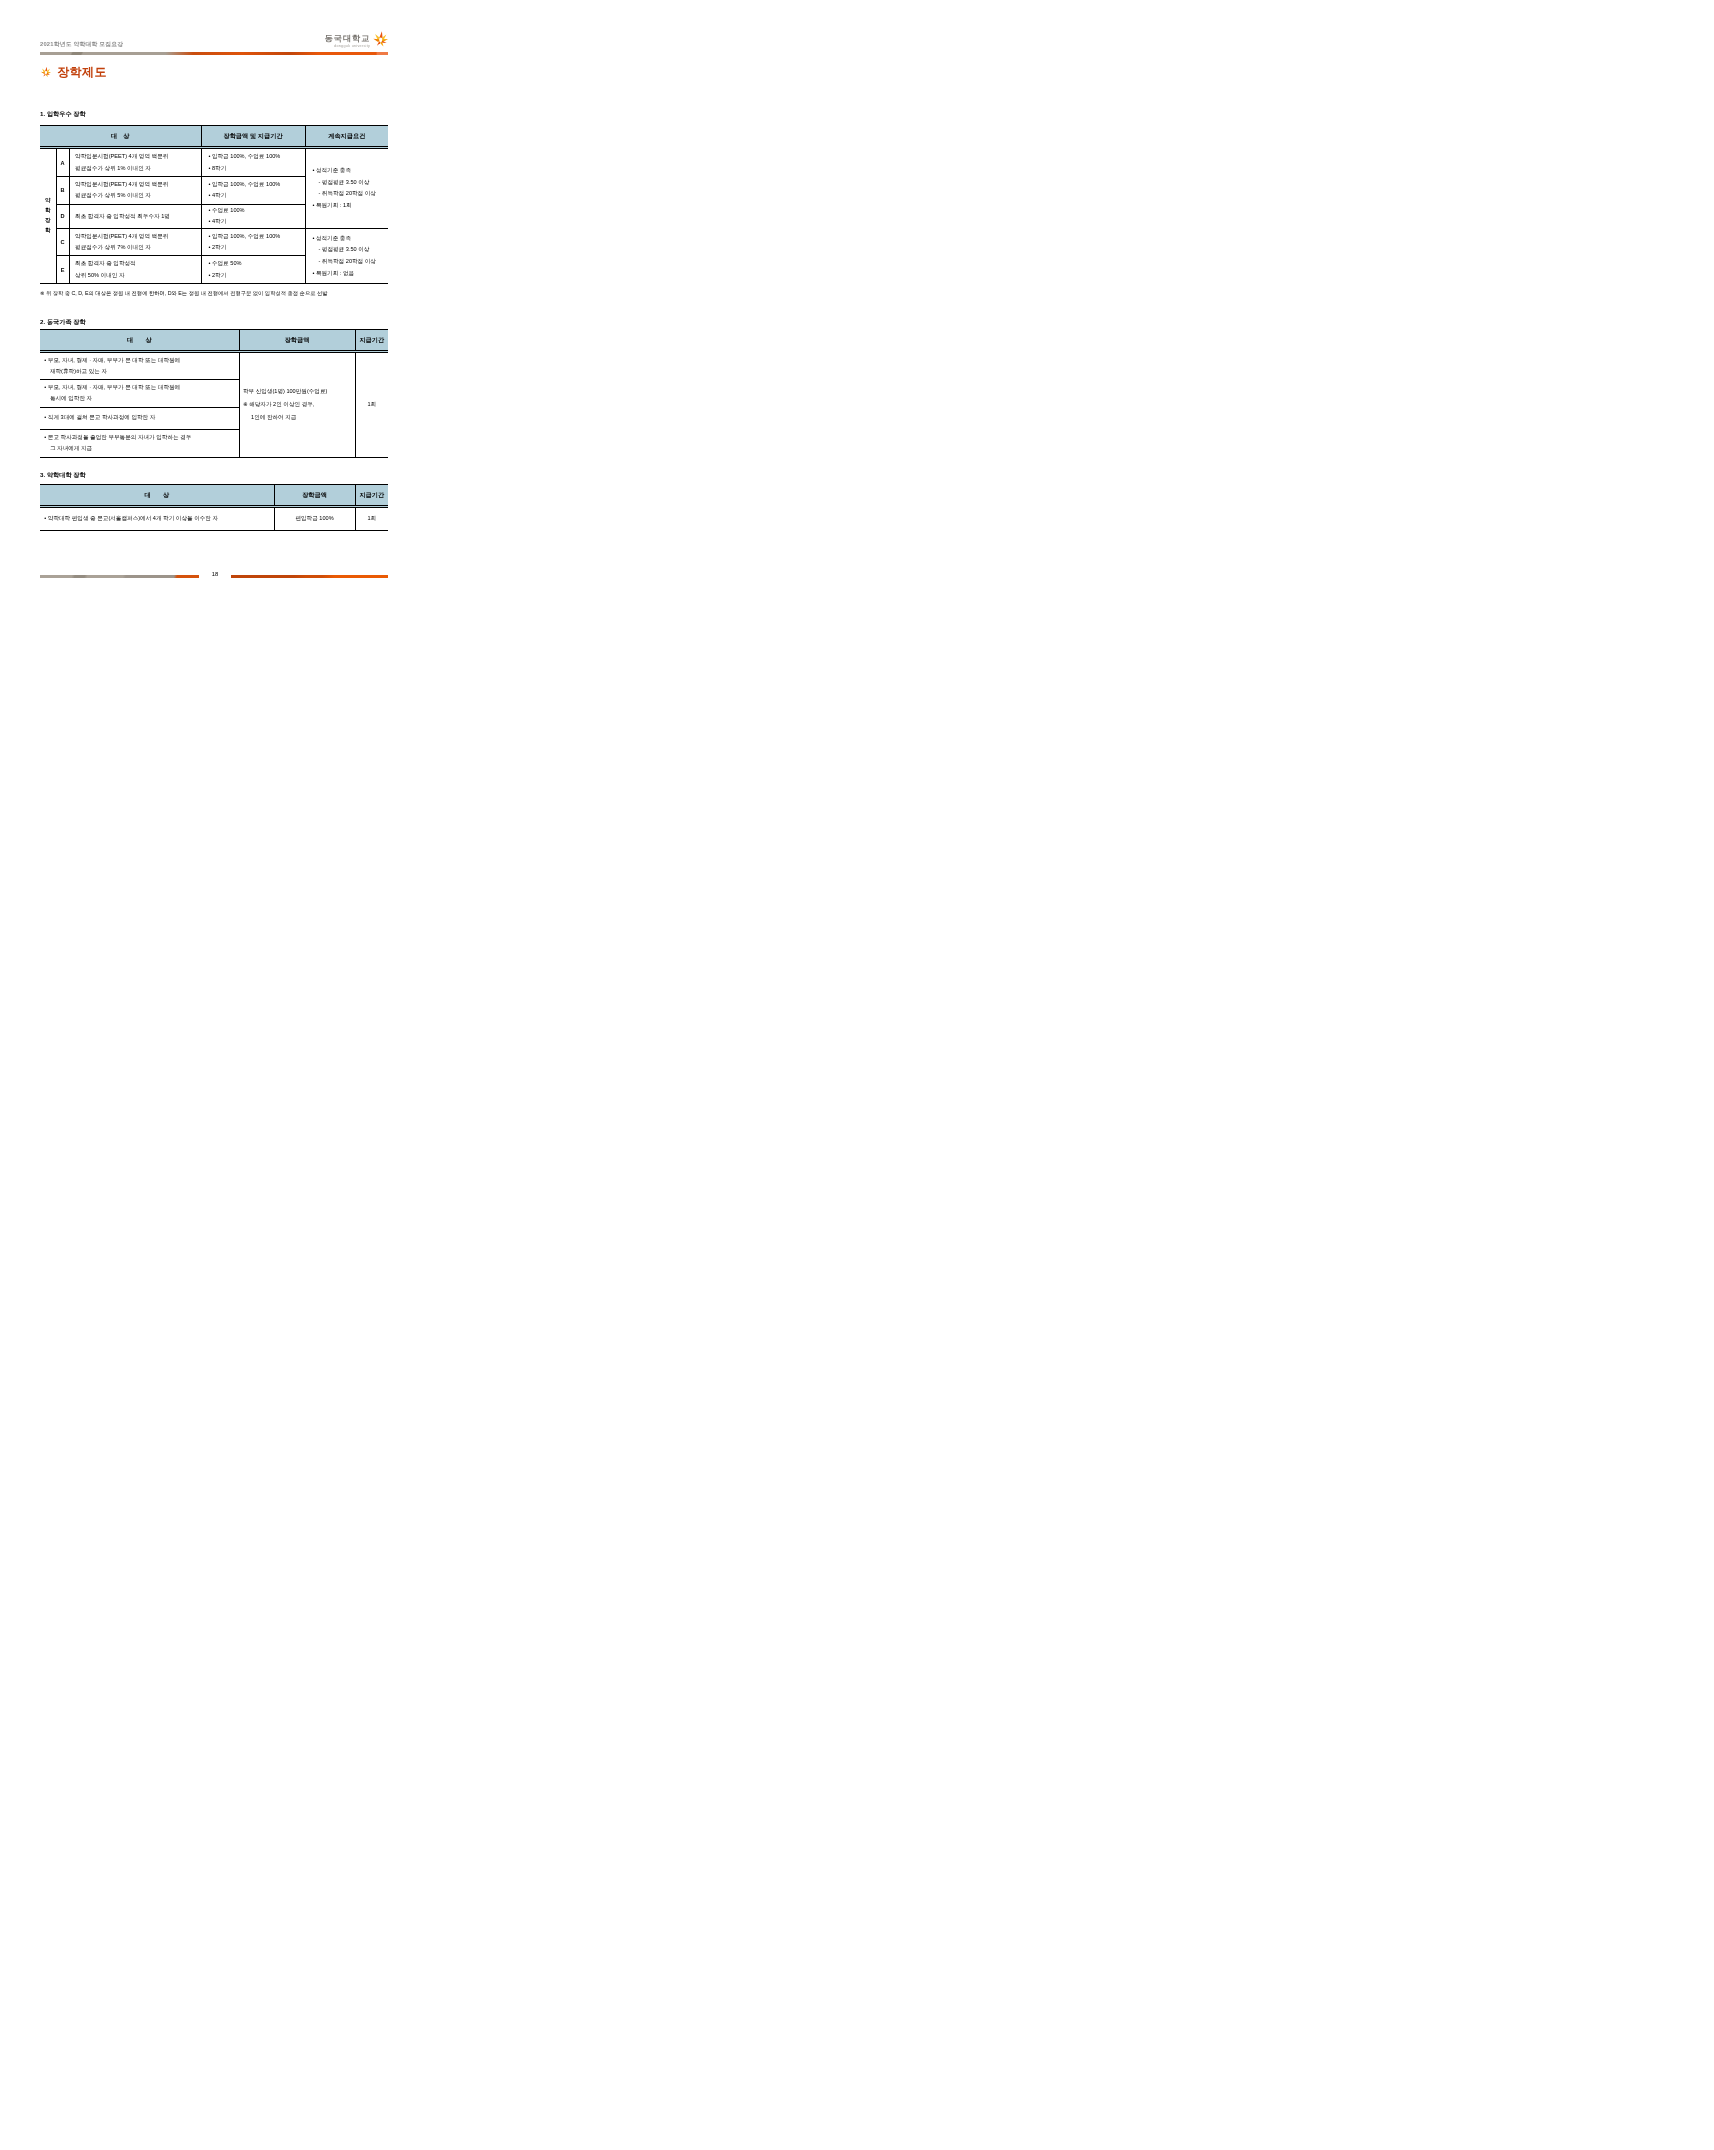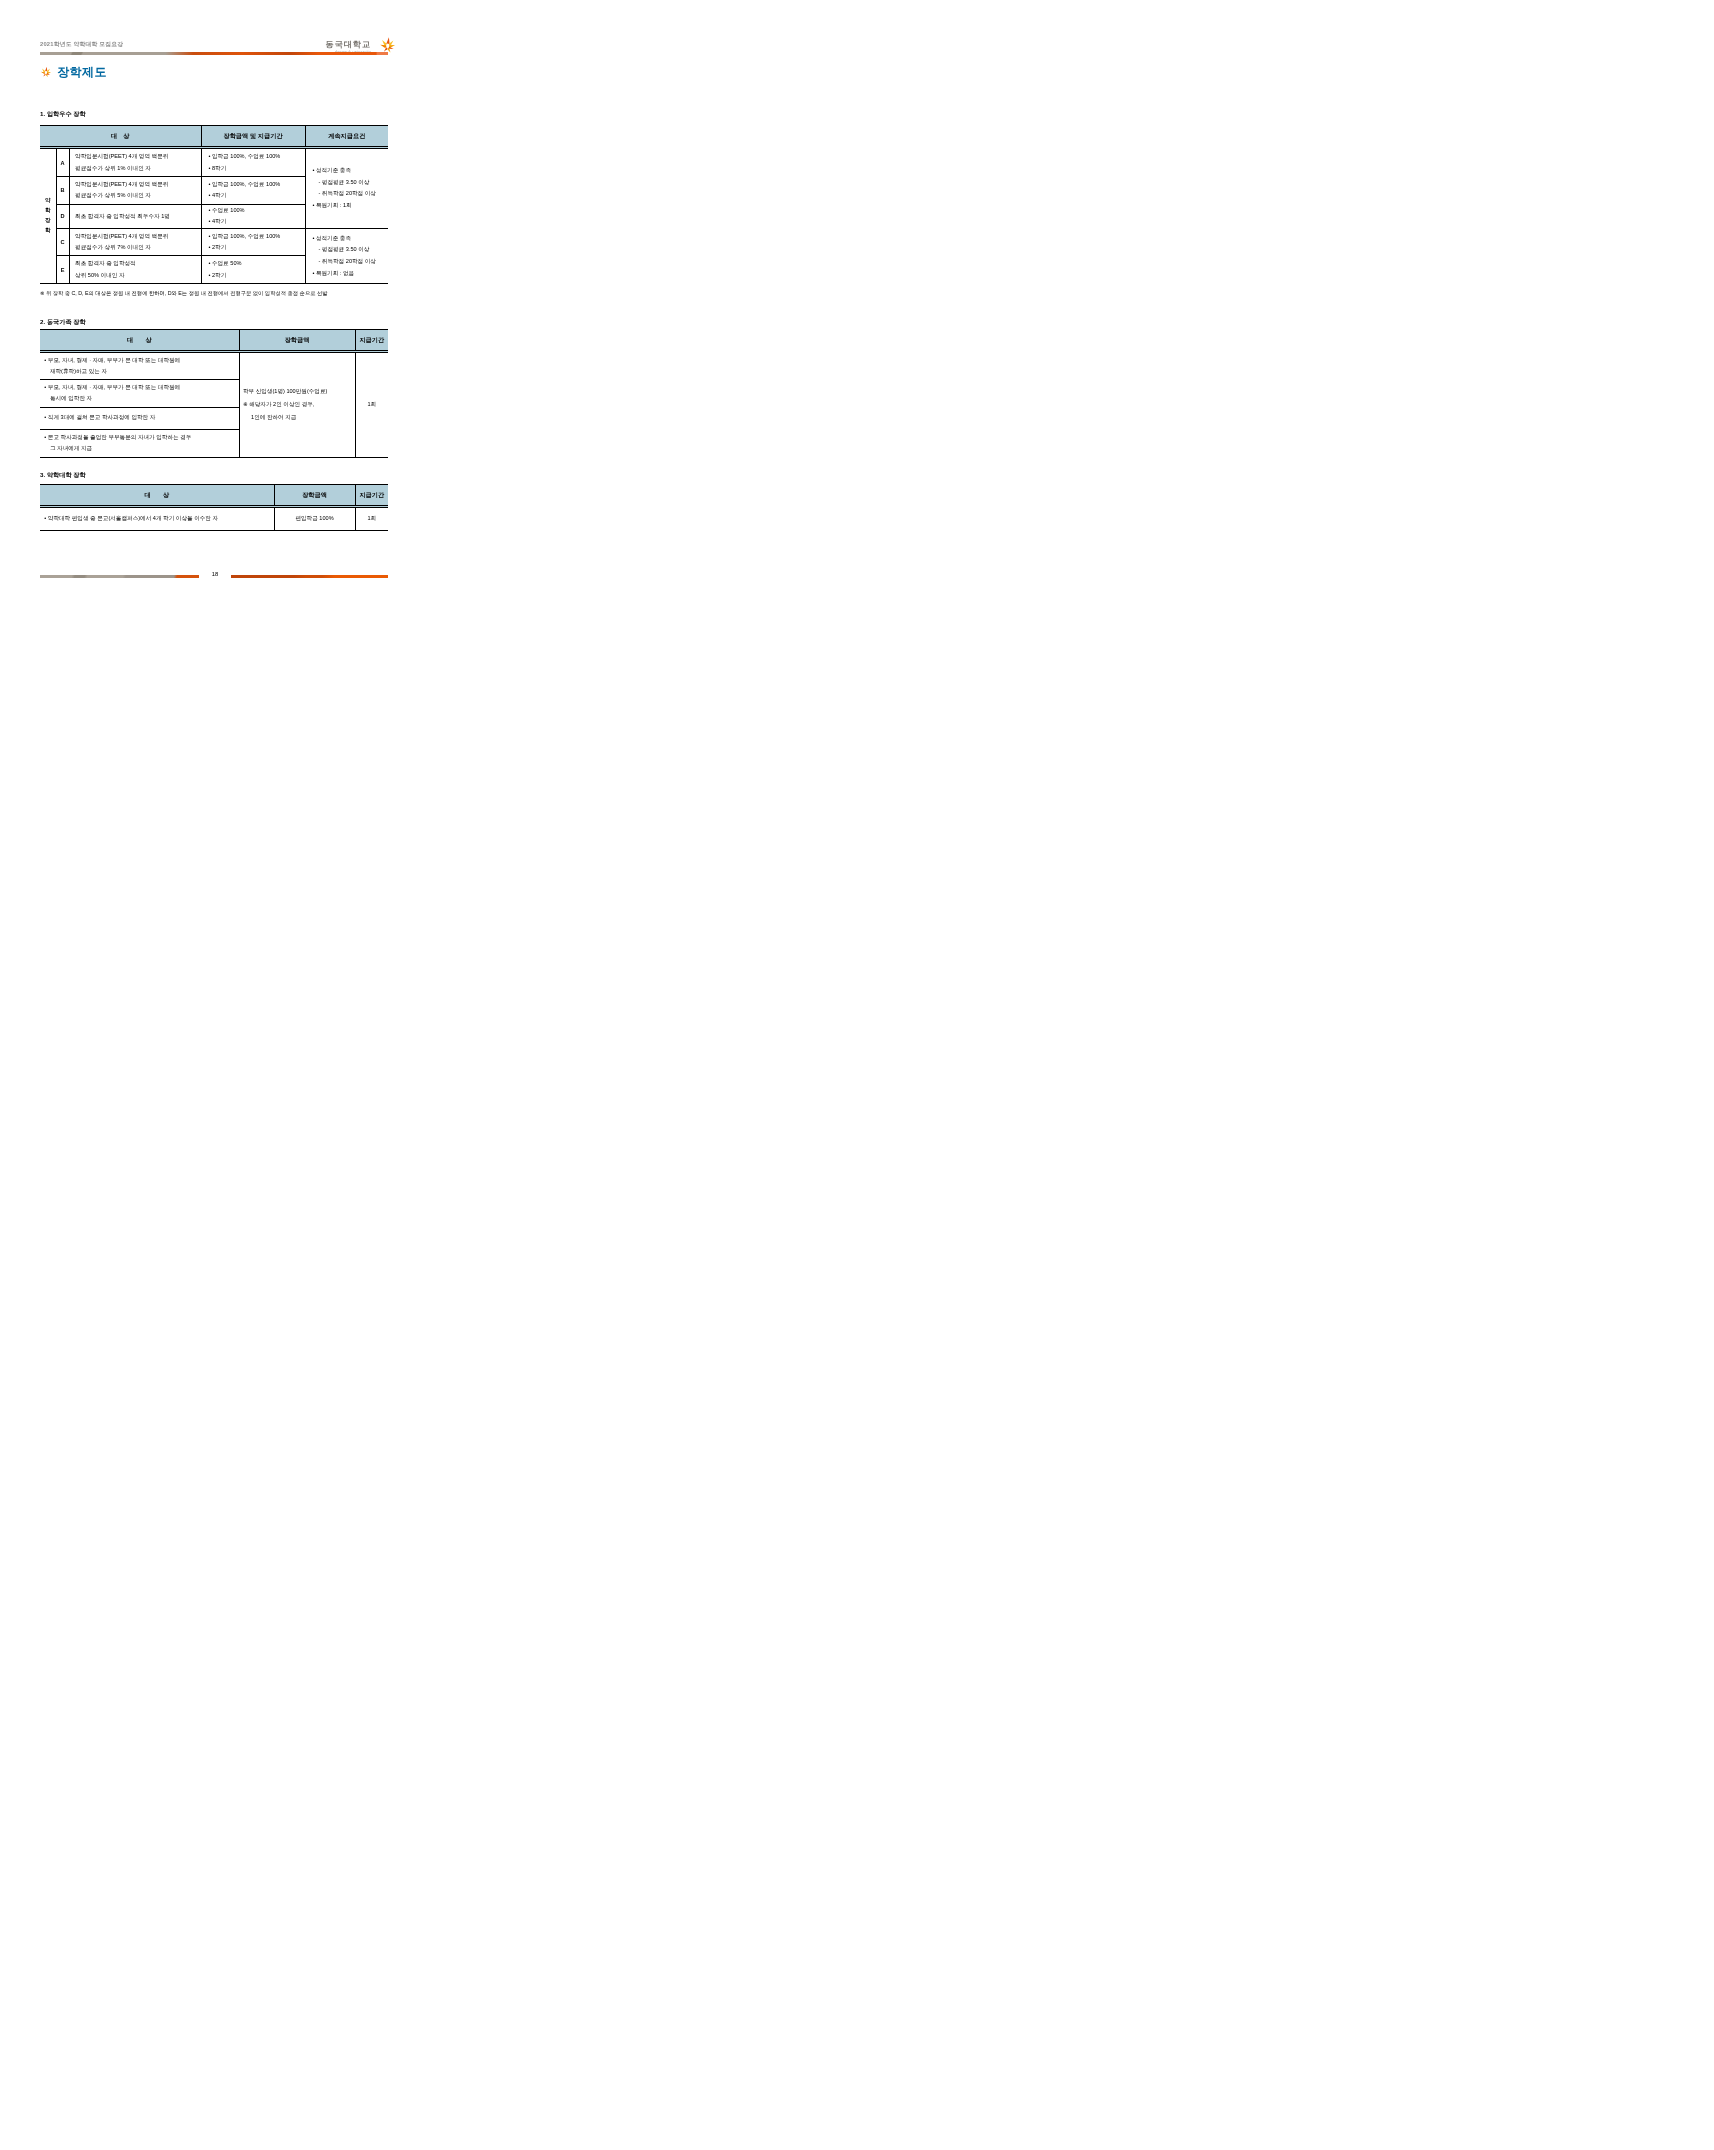--- a/index.html
+++ b/index.html
@@ -17,22 +17,22 @@
   }
   .abs { position: absolute; }
 
   
   .doc-title {
     left: 40px; top: 40px;
     font-size: 5.8px; font-weight: bold;
     color: #8b8b8b; letter-spacing: 0.2px;
   }
   .logo {
-    left: 318px; top: 33px; width: 78px; height: 27px;
-    display: flex; align-items: center; justify-content: flex-end; gap: 8px;
+    left: 318px; top: 27px; width: 78px; height: 27px;
+    display: flex; align-items: center; justify-content: center; gap: 2px;
   }
   .logo-text { text-align: right; }
   .logo-kr { font-size: 8.2px; font-weight: bold; color: #78746f; letter-spacing: 0.9px; }
   .logo-en { font-size: 3.7px; color: #a5a19b; letter-spacing: 0.3px; margin-top: 0.4px; }
   .logo-flame { width: 17px; height: 23px; }
 
   .header-bar {
     left: 40px; top: 52px; width: 348px; height: 3px;
     background-image:
       linear-gradient(115deg, rgba(0,0,0,0) 9%, #8e8679 9.5%, #8e8679 12%, rgba(0,0,0,0) 12.5%),
@@ -40,21 +40,21 @@
   }
 
   
   .page-heading {
     left: 40px; top: 64px;
     display: flex; align-items: center; gap: 5.6px;
   }
   .title-flame { width: 11.6px; height: 16px; }
   .page-title {
     font-size: 12px; font-weight: bold;
-    color: #0369a1; letter-spacing: 0.4px;
+    color: #c2410c; letter-spacing: 0.4px;
   }
 
   
   .sec-heading { font-size: 6.2px; font-weight: bold; color: #000; }
   #sec1-heading { left: 40px; top: 110px; }
   #sec2-heading { left: 40px; top: 318px; }
   #sec3-heading { left: 40px; top: 471px; }
 
   .note { left: 40px; top: 290px; font-size: 5.3px; white-space: nowrap; }
 

